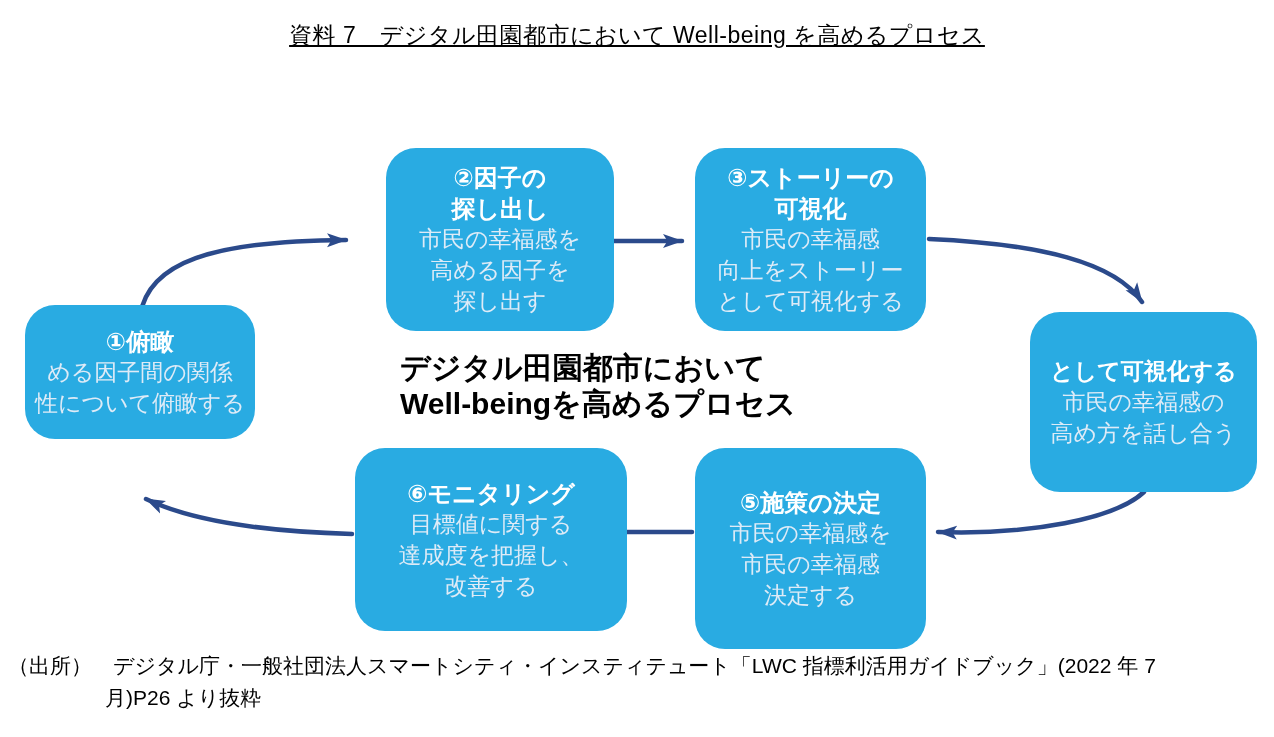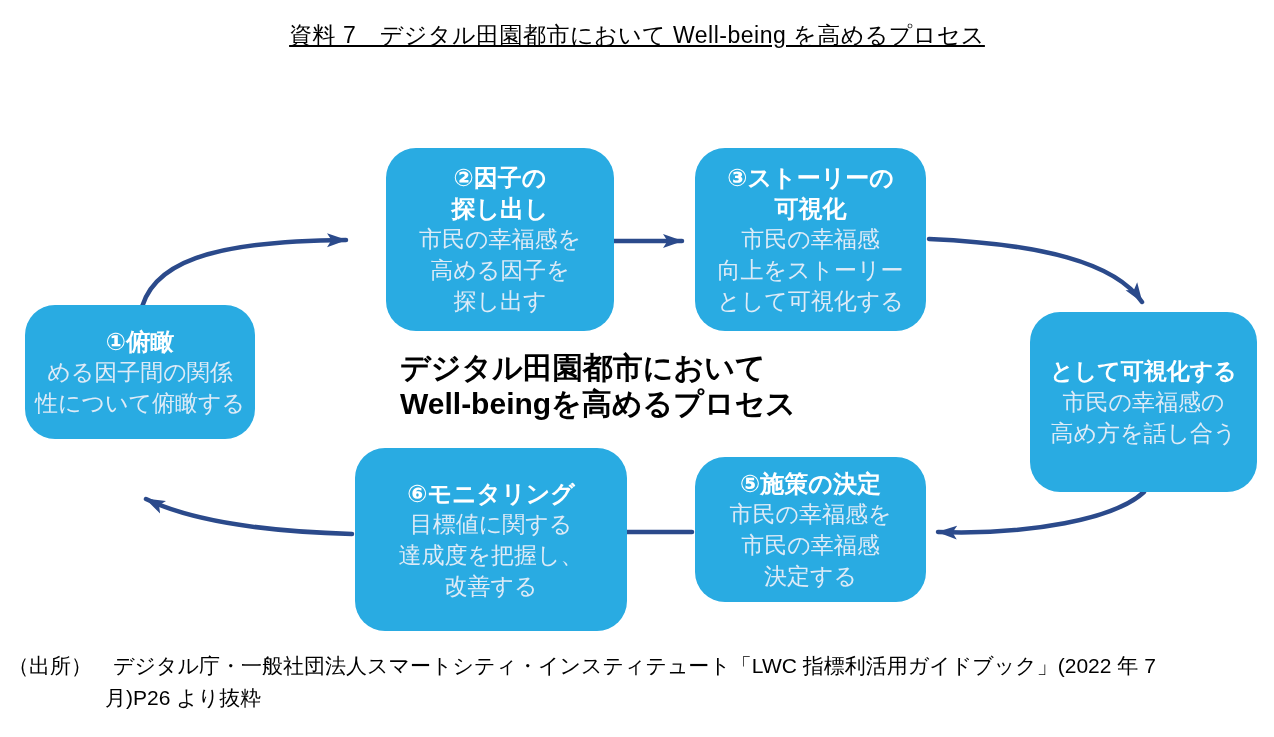--- a/index.html
+++ b/index.html
@@ -31,21 +31,21 @@
     display:flex;flex-direction:column;justify-content:center;align-items:center;
     text-align:center;
   }
   .box .box-title{font-size:24px;font-weight:bold;color:var(--box-title-text);line-height:31px;width:100%;}
   .box .box-body{font-size:23px;font-weight:normal;color:var(--box-body-text);line-height:31px;width:100%;}
   .b1{left:25px;top:245px;width:230px;height:134px;}
   .b2{left:355px;top:88px;width:228px;height:183px;margin-left:31px;}
   .b3{left:695px;top:88px;width:231px;height:183px;}
   .b4{left:1030px;top:252px;width:227px;height:180px;}
   .b4 .box-title{font-size:23px;}
-  .b5{left:695px;top:397px;width:231px;height:145px;}
+  .b5{left:695px;top:388px;width:231px;height:201px;}
   .b6{left:355px;top:388px;width:272px;height:183px;}
 
   .center-label{
     position:absolute;z-index:2;left:400px;top:290px;width:520px;
     text-align:left;font-size:30px;font-weight:bold;line-height:36px;color:var(--text);
   }
 
   .source-note{
     position:absolute;left:8px;top:650px;width:1262px;
     font-size:21px;line-height:32px;color:var(--text);

